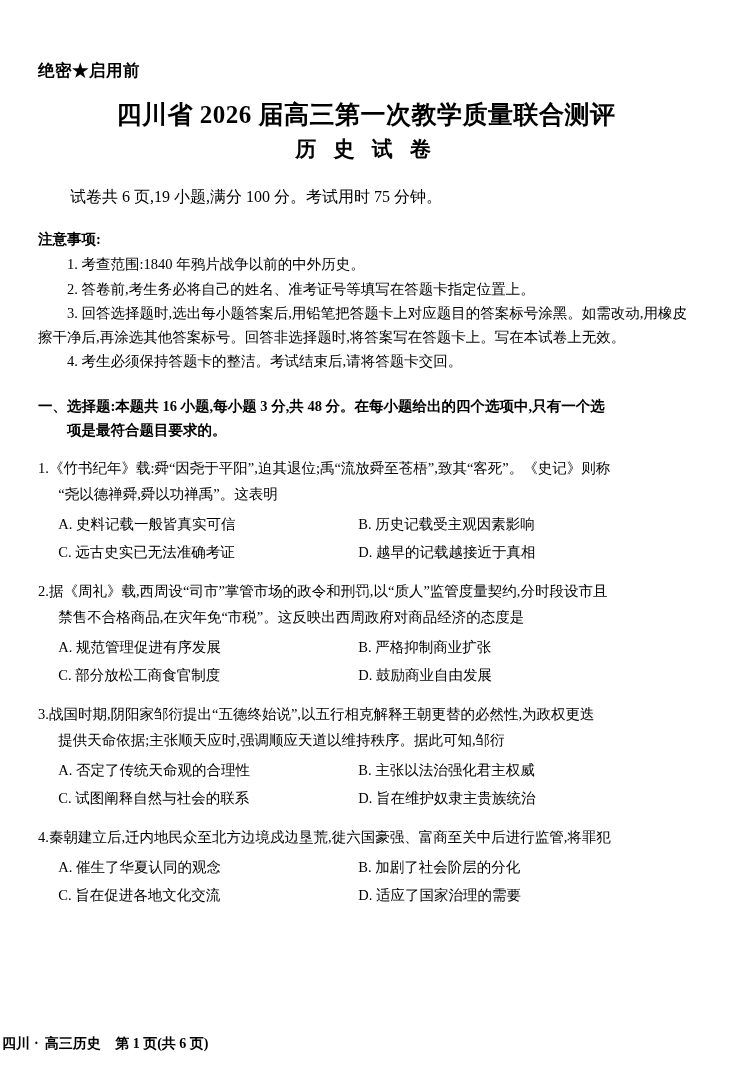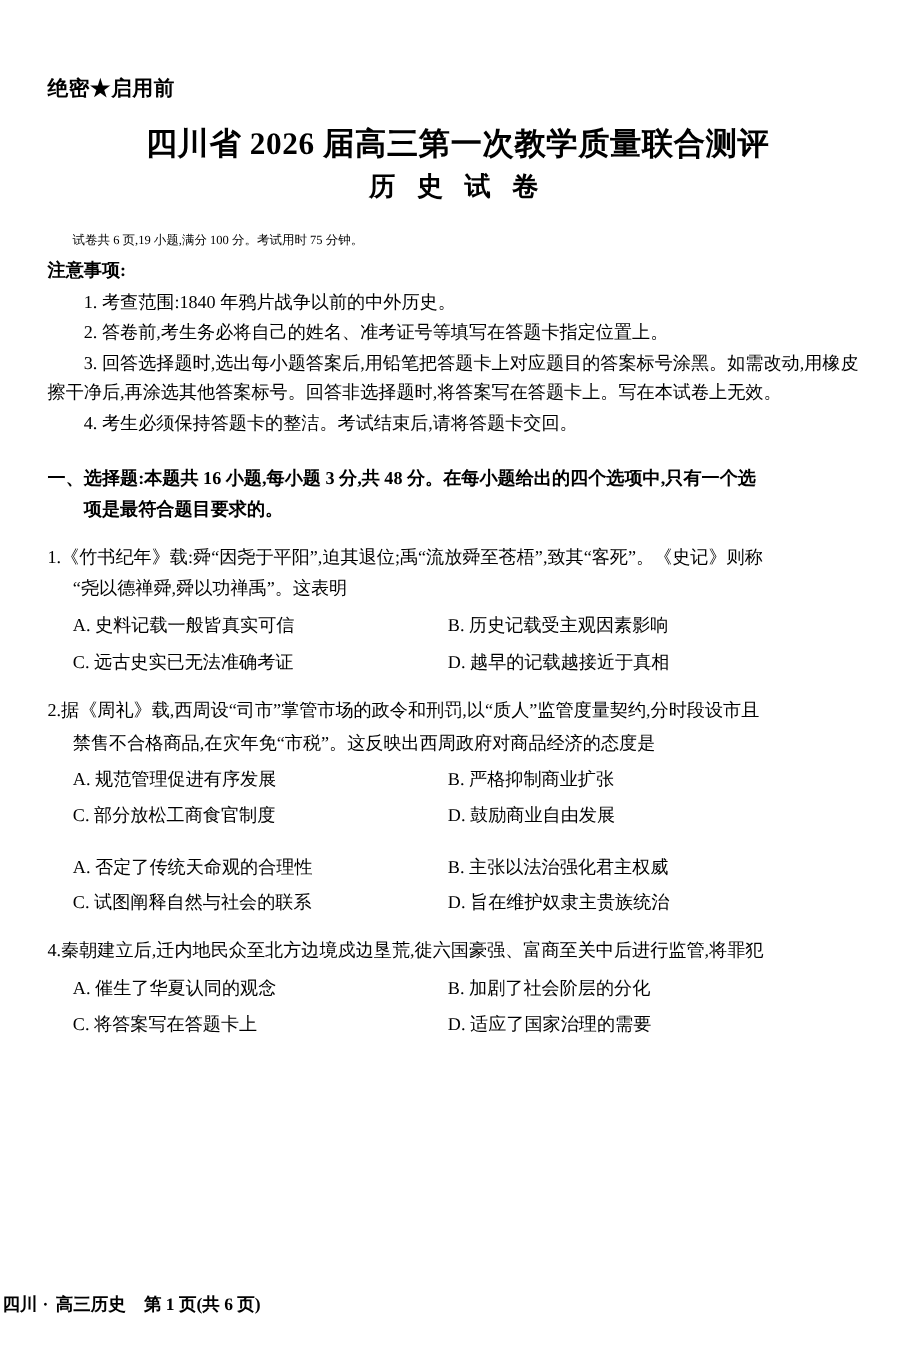--- a/index.html
+++ b/index.html
@@ -43,23 +43,23 @@
     margin-bottom: 4px;
   }
   .title-sub {
     text-align: center;
     font-size: 21px;
     font-weight: bold;
     letter-spacing: 6px;
     margin-bottom: 22px;
   }
   .info-line {
-    font-size: 10px;
+    font-size: 16px;
     text-indent: 2em;
-    margin-bottom: 5px;
+    margin-bottom: 18px;
     line-height: 1.55;
   }
   .notice-title {
     font-size: 14.5px;
     font-weight: bold;
     margin-bottom: 3px;
     line-height: 1.55;
   }
   .notice-item {
     font-size: 14.5px;
@@ -172,20 +172,24 @@
           <div class="opt-b">B. 严格抑制商业扩张</div>
         </div>
         <div class="opt-row">
           <div class="opt-c">C. 部分放松工商食官制度</div>
           <div class="opt-d">D. 鼓励商业自由发展</div>
         </div>
       </div>
     </div>
 
     <div class="question">
+      <div class="q-stem">
+        <span>3.</span><span>战国时期,阴阳家邹衍提出“五德终始说”,以五行相克解释王朝更替的必然性,为政权更迭</span>
+        <span class="cont">提供天命依据;主张顺天应时,强调顺应天道以维持秩序。据此可知,邹衍</span>
+      </div>
       <div class="options">
         <div class="opt-row">
           <div class="opt-a">A. 否定了传统天命观的合理性</div>
           <div class="opt-b">B. 主张以法治强化君主权威</div>
         </div>
         <div class="opt-row">
           <div class="opt-c">C. 试图阐释自然与社会的联系</div>
           <div class="opt-d">D. 旨在维护奴隶主贵族统治</div>
         </div>
       </div>
@@ -194,21 +198,21 @@
     <div class="question">
       <div class="q-stem">
         <span>4.</span><span>秦朝建立后,迁内地民众至北方边境戍边垦荒,徙六国豪强、富商至关中后进行监管,将罪犯</span>
       </div>
       <div class="options">
         <div class="opt-row">
           <div class="opt-a">A. 催生了华夏认同的观念</div>
           <div class="opt-b">B. 加剧了社会阶层的分化</div>
         </div>
         <div class="opt-row">
-          <div class="opt-c">C. 将答案写在答题卡上</div>
+          <div class="opt-c">C. 旨在促进各地文化交流</div>
           <div class="opt-d">D. 适应了国家治理的需要</div>
         </div>
       </div>
     </div>
 
   </div>
 
   <div class="footer">
     <span>四川</span><span class="sep">·</span><span>高三历史</span>&nbsp;&nbsp;&nbsp;<span>第 1 页(共 6 页)</span>
   </div>

